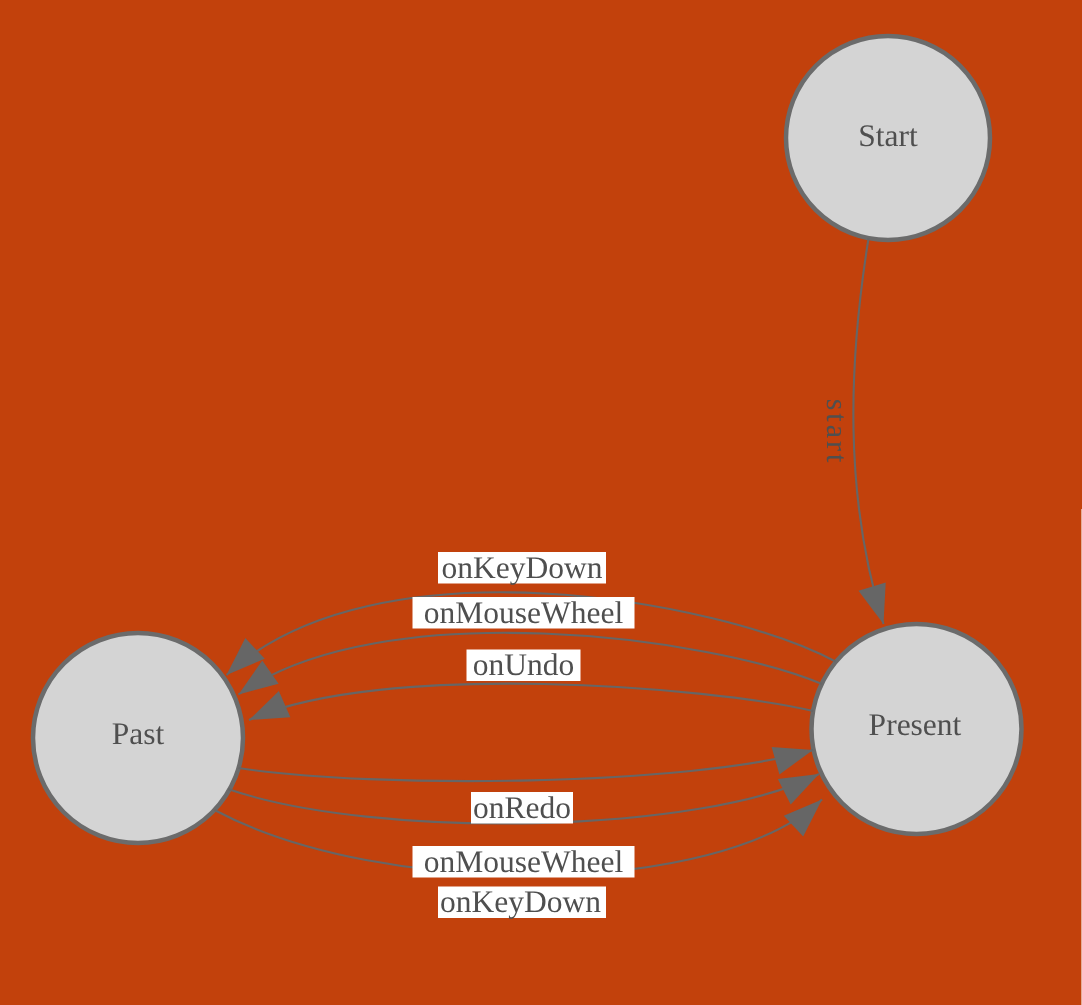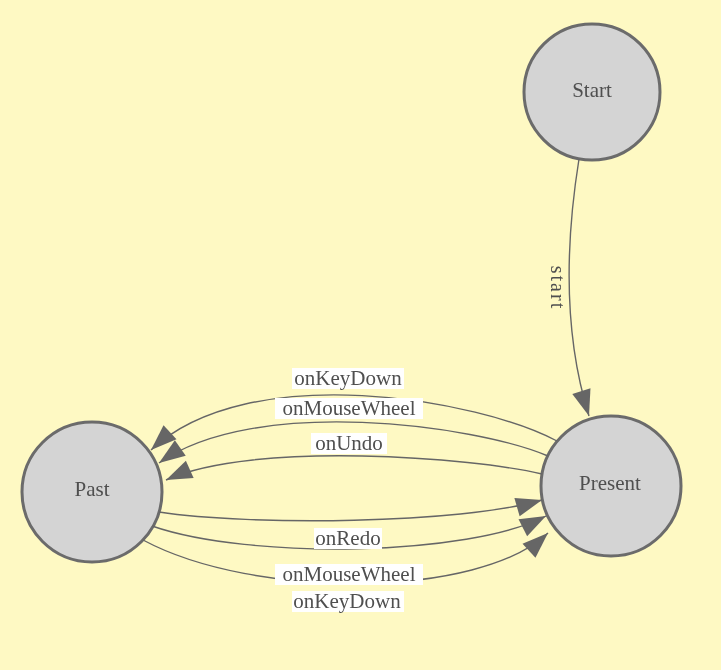--- a/index.html
+++ b/index.html
@@ -4,21 +4,21 @@
 <style>
   html, body {
     margin: 0;
     padding: 0;
     background: #ffffff;
   }
   #canvas-wrap {
     position: relative;
     width: 721px;
     height: 670px;
-    background: #fef9c3;
+    background: #c2410c;
     overflow: hidden;
   }
   svg {
     display: block;
   }
   svg text {
     font-family: "Liberation Serif", "DejaVu Serif", serif;
   }
   .node-circle {
     stroke-width: 3px;

